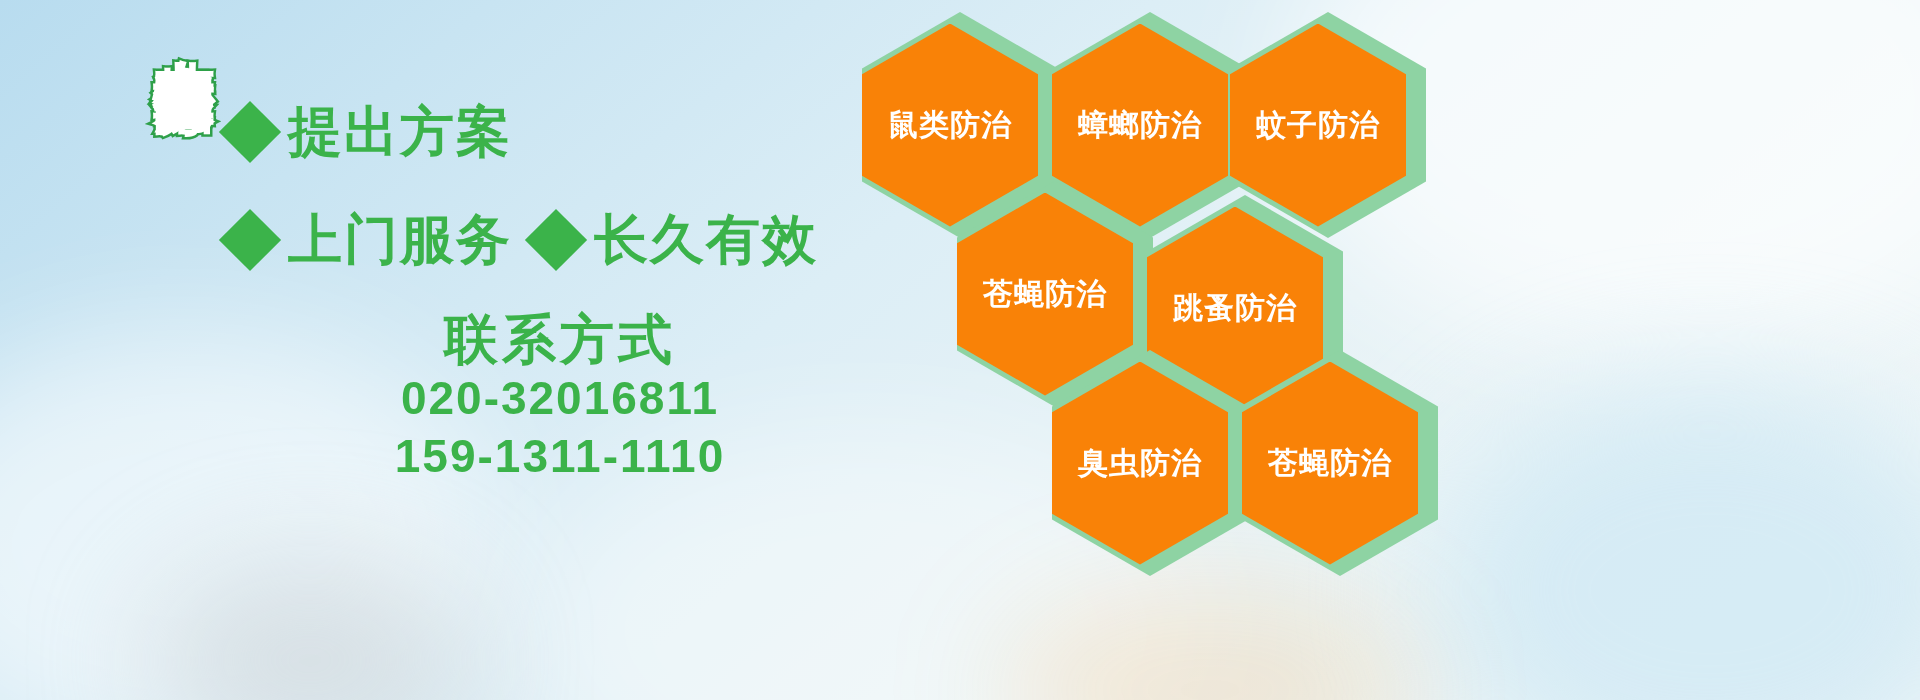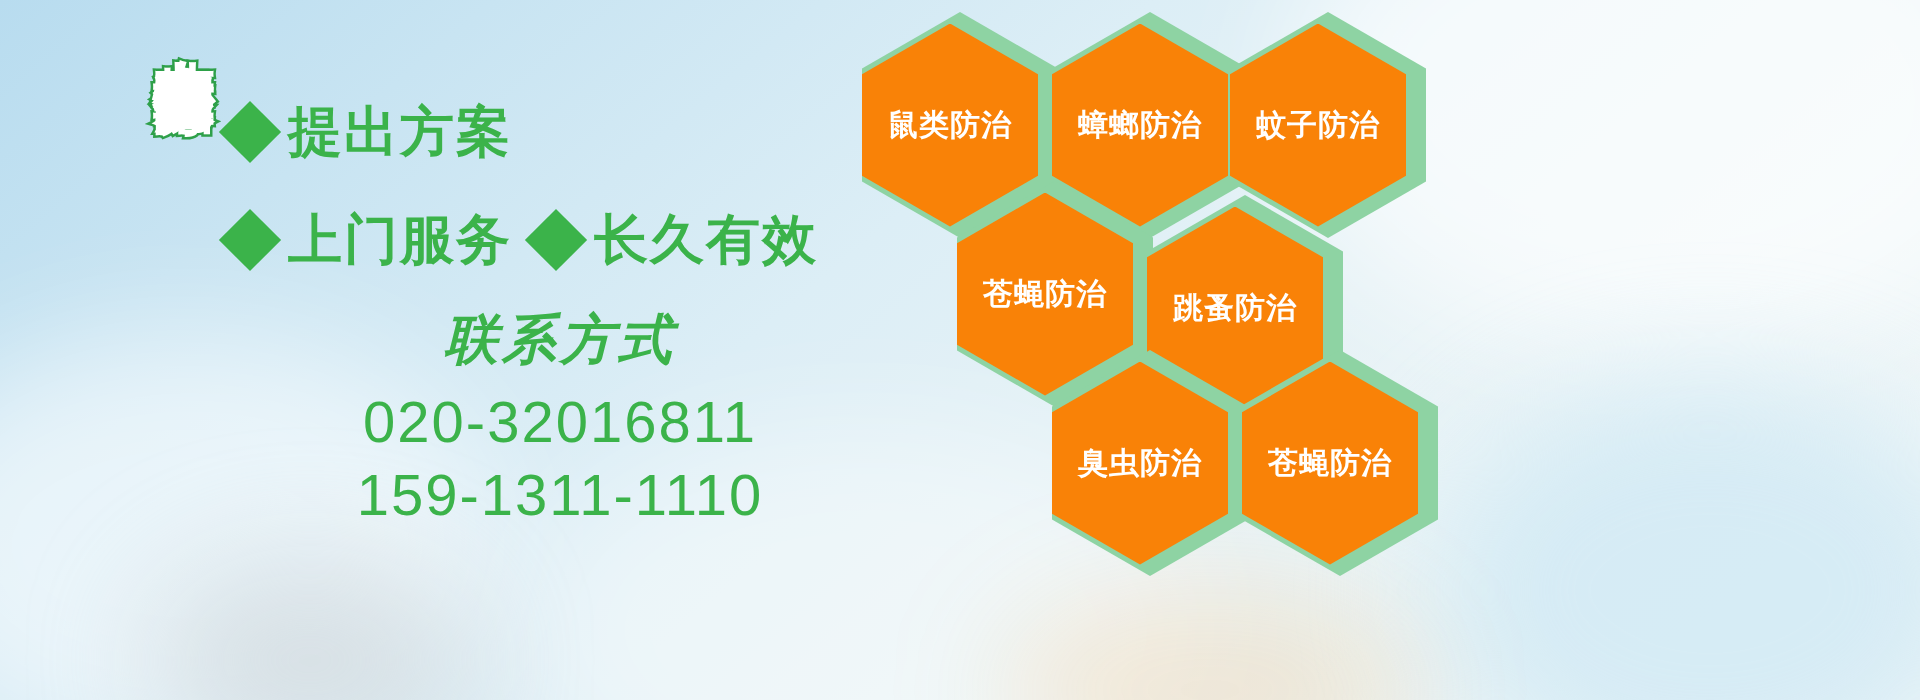--- a/index.html
+++ b/index.html
@@ -88,26 +88,24 @@
     top: 308px;
     width: 520px;
     text-align: center;
     color: #3bb34a;
   }
   #contact-heading {
     font-size: 54px;
     font-weight: bold;
     letter-spacing: 4px;
     line-height: 1.15;
-    margin-bottom: 16px;
-    font-style: italic;
   }
   .contact-phone {
-    font-size: 58px;
-    font-weight: normal;
+    font-size: 46px;
+    font-weight: bold;
     letter-spacing: 2px;
     line-height: 1.25;
   }
 
   
   #hex-cluster {
     position: absolute;
     left: 862px;
     top: 6px;
     width: 580px;

